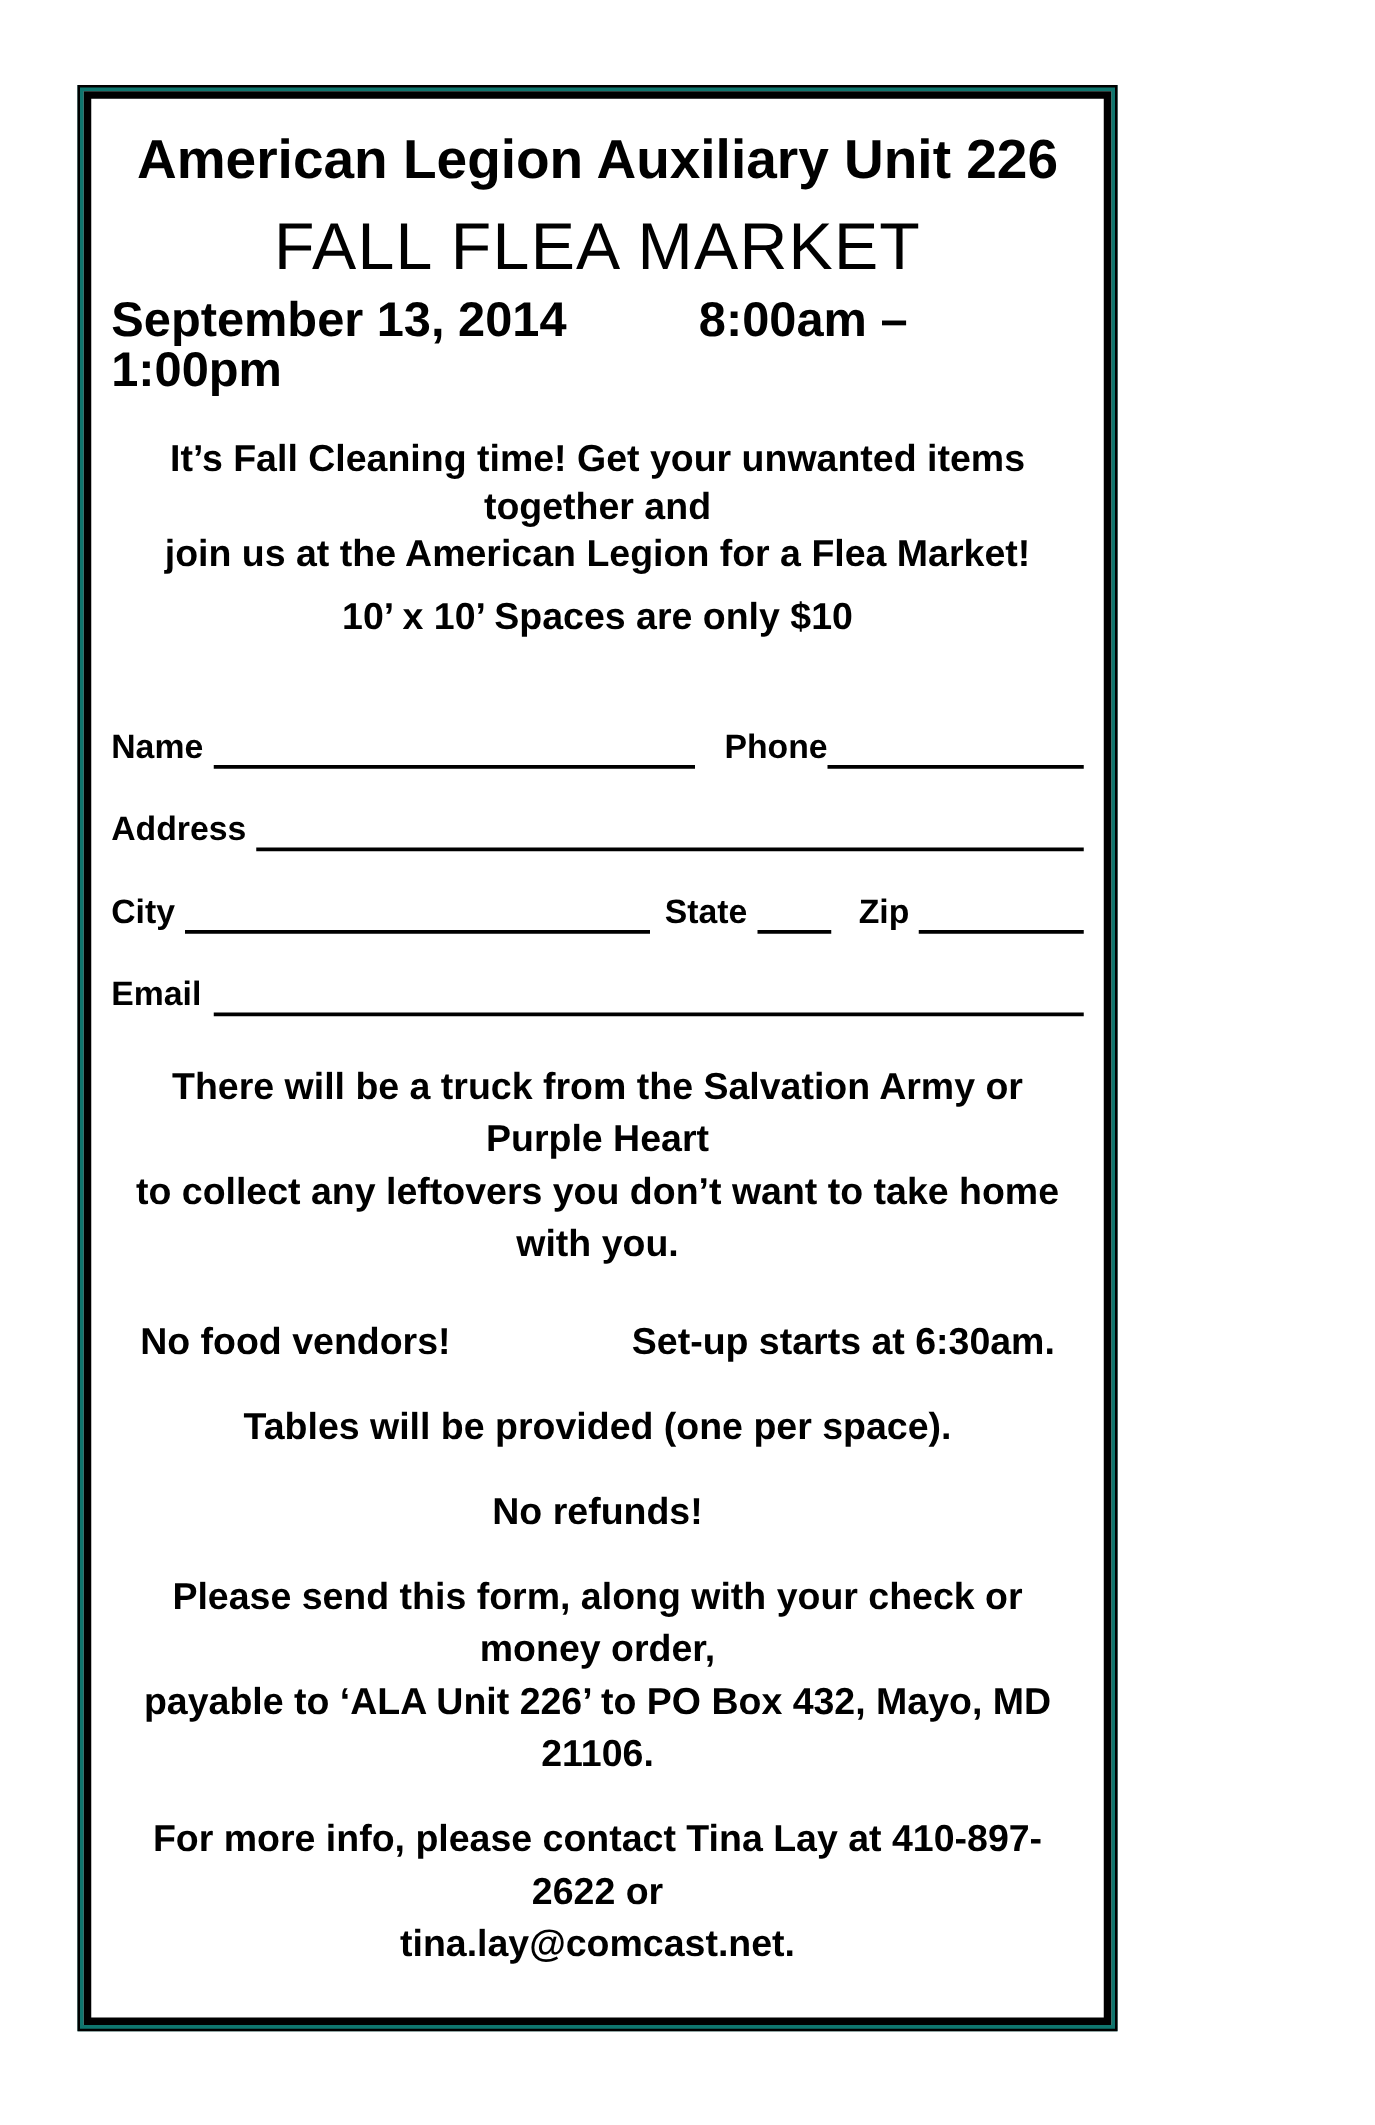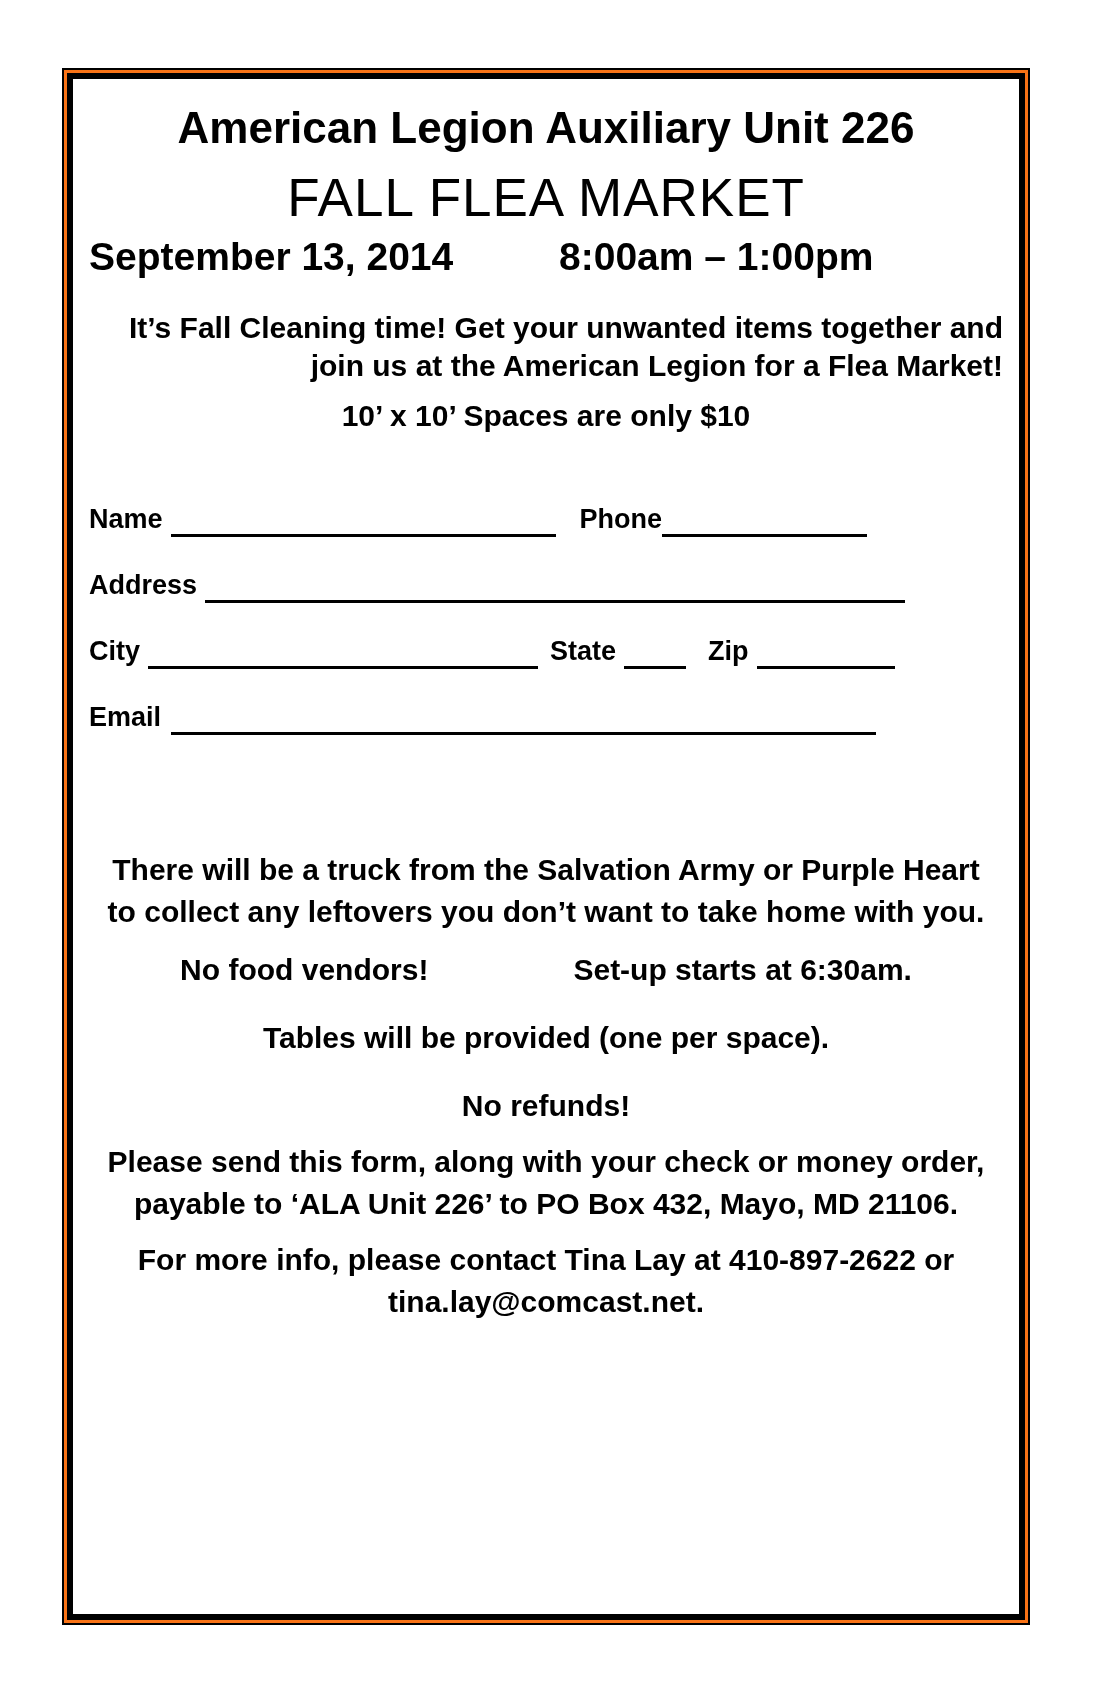--- a/index.html
+++ b/index.html
@@ -6,24 +6,24 @@
   html, body { background: #ffffff; }
   body {
     width: 1100px; height: 1700px;
     font-family: "Liberation Sans", sans-serif;
     color: #000000;
     position: relative;
   }
   .flyer-outer {
     position: absolute;
     left: 62px; top: 68px;
-    width: 968px; height: 1557px;
+    width: 832px; height: 1557px;
     border: 2px solid #000;
     padding: 3px;
-    background: #f97316;
+    background: #0f766e;
   }
   .flyer-inner {
     width: 100%; height: 100%;
     border: 6px solid #000;
     display: flex;
     flex-direction: column;
     background: #fff;
   }
 
   
@@ -47,21 +47,21 @@
   }
   .datetime-row {
     margin-top: 16px;
     text-align: left;
     font-size: 39px; font-weight: bold;
     line-height: 40px;
   }
   .datetime-row .event-time { margin-left: 95px; }
   .intro-text {
     margin-top: 32px;
-    text-align: right;
+    text-align: center;
     font-size: 30px; font-weight: bold;
     line-height: 38px;
   }
   .pricing-line {
     margin-top: 12px;
     text-align: center;
     font-size: 30px; font-weight: bold;
     line-height: 38px;
   }
 
@@ -112,33 +112,33 @@
 
   
   .section-bottom {
     flex: 1;
     padding: 26px 16px 0 16px;
     font-size: 30px; font-weight: bold;
     overflow: hidden;
   }
   .truck-notice { text-align: center; line-height: 42px; }
   .vendor-setup-row {
-    margin-top: 16px;
+    margin-top: 36px;
     display: flex;
     justify-content: center;
     gap: 145px;
     line-height: 42px;
   }
   .tables-line, .refunds-line {
     margin-top: 26px;
     text-align: center;
     line-height: 42px;
   }
   .send-para, .contact-para {
-    margin-top: 14px;
+    margin-top: 26px;
     text-align: center;
     line-height: 42px;
   }
 </style>
 </head>
 <body>
 
 <div class="flyer-outer">
   <div class="flyer-inner">
 

